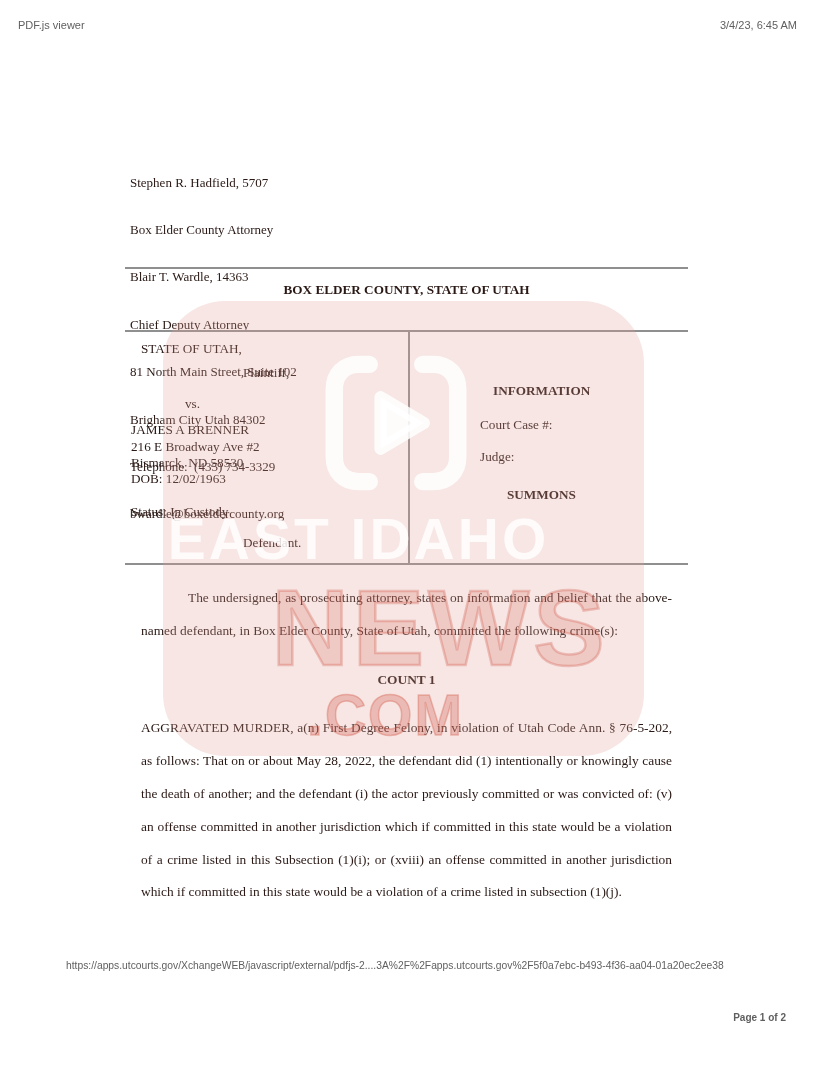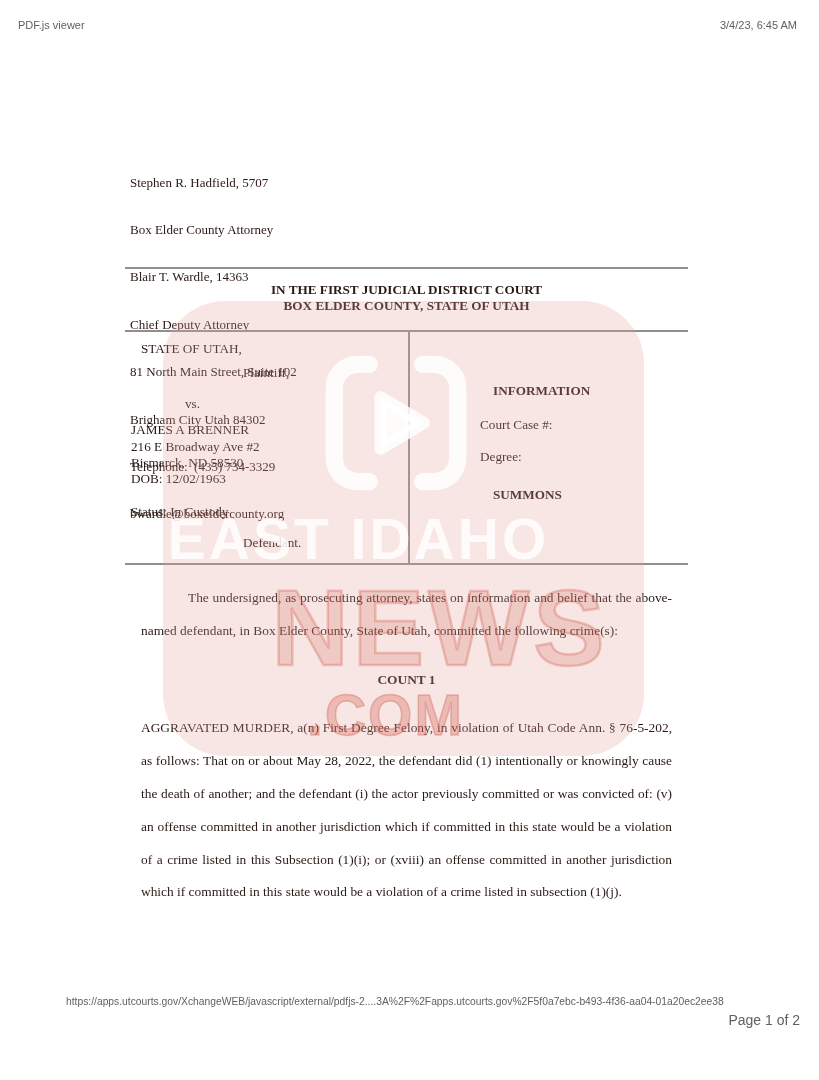--- a/index.html
+++ b/index.html
@@ -8,22 +8,22 @@
     background:#ffffff; color:#2a1915;
     font-family:"Liberation Serif", serif;
   }
   
   .chrome {
     position:absolute; font-family:"Liberation Sans", sans-serif;
     font-size:11px; color:#5f5f5f; white-space:nowrap;
   }
   .chrome.hdr-left  { left:18px;  top:19px; }
   .chrome.hdr-right { right:22px; top:19px; }
-  .chrome.ftr-url   { left:18px;  top:996px; font-size:10.3px;padding-left:48px; }
-  .chrome.ftr-page  { right:19px; top:1012px; font-size:14px; }
+  .chrome.ftr-url   { left:18px;  top:960px; font-size:10.3px;padding-left:48px; }
+  .chrome.ftr-page  { right:33px; top:1012px; font-size:10px;font-weight:bold; }
 
   
   .attorney {
     position:absolute; left:130px; top:143px;
     font-size:13px; line-height:15.8px; white-space:pre-wrap;
   }
   .rule {
     position:absolute; background:#8f8f8f; height:2px;
   }
   .rule.under-attorney { left:125px; top:267px; width:563px; }
@@ -47,21 +47,21 @@
   .cap-versus          { left:60px;  top:64px;  }
   .cap-defendant       { left:6px;   top:90px;  }
   .cap-address1        { left:6px;   top:107px;text-align:center; }
   .cap-address2        { left:6px;   top:123px; }
   .cap-dob             { left:6px;   top:139px; }
   .cap-status          { left:6px;   top:172px; }
   .cap-defendant-role  { left:118px; top:203px; }
   .cap-information     { left:368px; top:51px;  font-weight:bold; }
   .cap-case-label      { left:355px; top:85px;  }
   .cap-judge-label     { left:355px; top:117px; }
-  .cap-summons         { left:368px; top:155px; font-weight:bold;text-align:center; }
+  .cap-summons         { left:382px; top:155px; font-weight:bold;text-align:center; }
 
   .body-text {
     position:absolute; left:125px; top:566px; width:563px;
     font-size:13.4px; line-height:32.8px; text-align:justify;
   }
   .body-text p { margin:16px; }
   .intro { text-indent:47px; }
   .count-heading { text-align:center; font-weight:bold; }
 
   
@@ -106,38 +106,37 @@
   <div>Blair T. Wardle, 14363</div>
   <div>Chief Deputy Attorney</div>
   <div>81 North Main Street, Suite 102</div>
   <div>Brigham City Utah 84302</div>
   <div>Telephone:  (435) 734-3329</div>
   <div>bwardle@boxeldercounty.org</div>
 </div>
 <div class="rule under-attorney"></div>
 
 <div class="court-title">
-  <div>IN THE FIRST JUDICIAL DISTRICT COURT</div>
   <div>BOX ELDER COUNTY, STATE OF UTAH</div>
 </div>
 
 <div class="caption">
   <div class="divider"></div>
   <div class="cap-item cap-plaintiff">STATE OF UTAH,</div>
   <div class="cap-item cap-plaintiff-role">Plaintiff,</div>
   <div class="cap-item cap-versus">vs.</div>
   <div class="cap-item cap-defendant">JAMES A BRENNER</div>
   <div class="cap-item cap-address1">216 E Broadway Ave #2</div>
   <div class="cap-item cap-address2">Bismarck, ND 58530</div>
   <div class="cap-item cap-dob">DOB: 12/02/1963</div>
   <div class="cap-item cap-status">Status: In Custody</div>
   <div class="cap-item cap-defendant-role">Defendant.</div>
   <div class="cap-item cap-information">INFORMATION</div>
   <div class="cap-item cap-case-label">Court Case #:</div>
-  <div class="cap-item cap-judge-label">Degree:</div>
+  <div class="cap-item cap-judge-label">Judge:</div>
   <div class="cap-item cap-summons">SUMMONS</div>
 </div>
 
 <div class="body-text">
   <p class="intro">The undersigned, as prosecuting attorney, states on information and belief that the above-named defendant, in Box Elder County, State of Utah, committed the following crime(s):</p>
   <p class="count-heading">COUNT 1</p>
   <p class="count-text">AGGRAVATED MURDER, a(n) First Degree Felony, in violation of Utah Code Ann. § 76-5-202, as follows: That on or about May 28, 2022, the defendant did (1) intentionally or knowingly cause the death of another; and the defendant (i) the actor previously committed or was convicted of: (v) an offense committed in another jurisdiction which if committed in this state would be a violation of a crime listed in this Subsection (1)(i); or (xviii) an offense committed in another jurisdiction which if committed in this state would be a violation of a crime listed in subsection (1)(j).</p>
 </div>
 
 <div class="wm wm-bg"></div>

